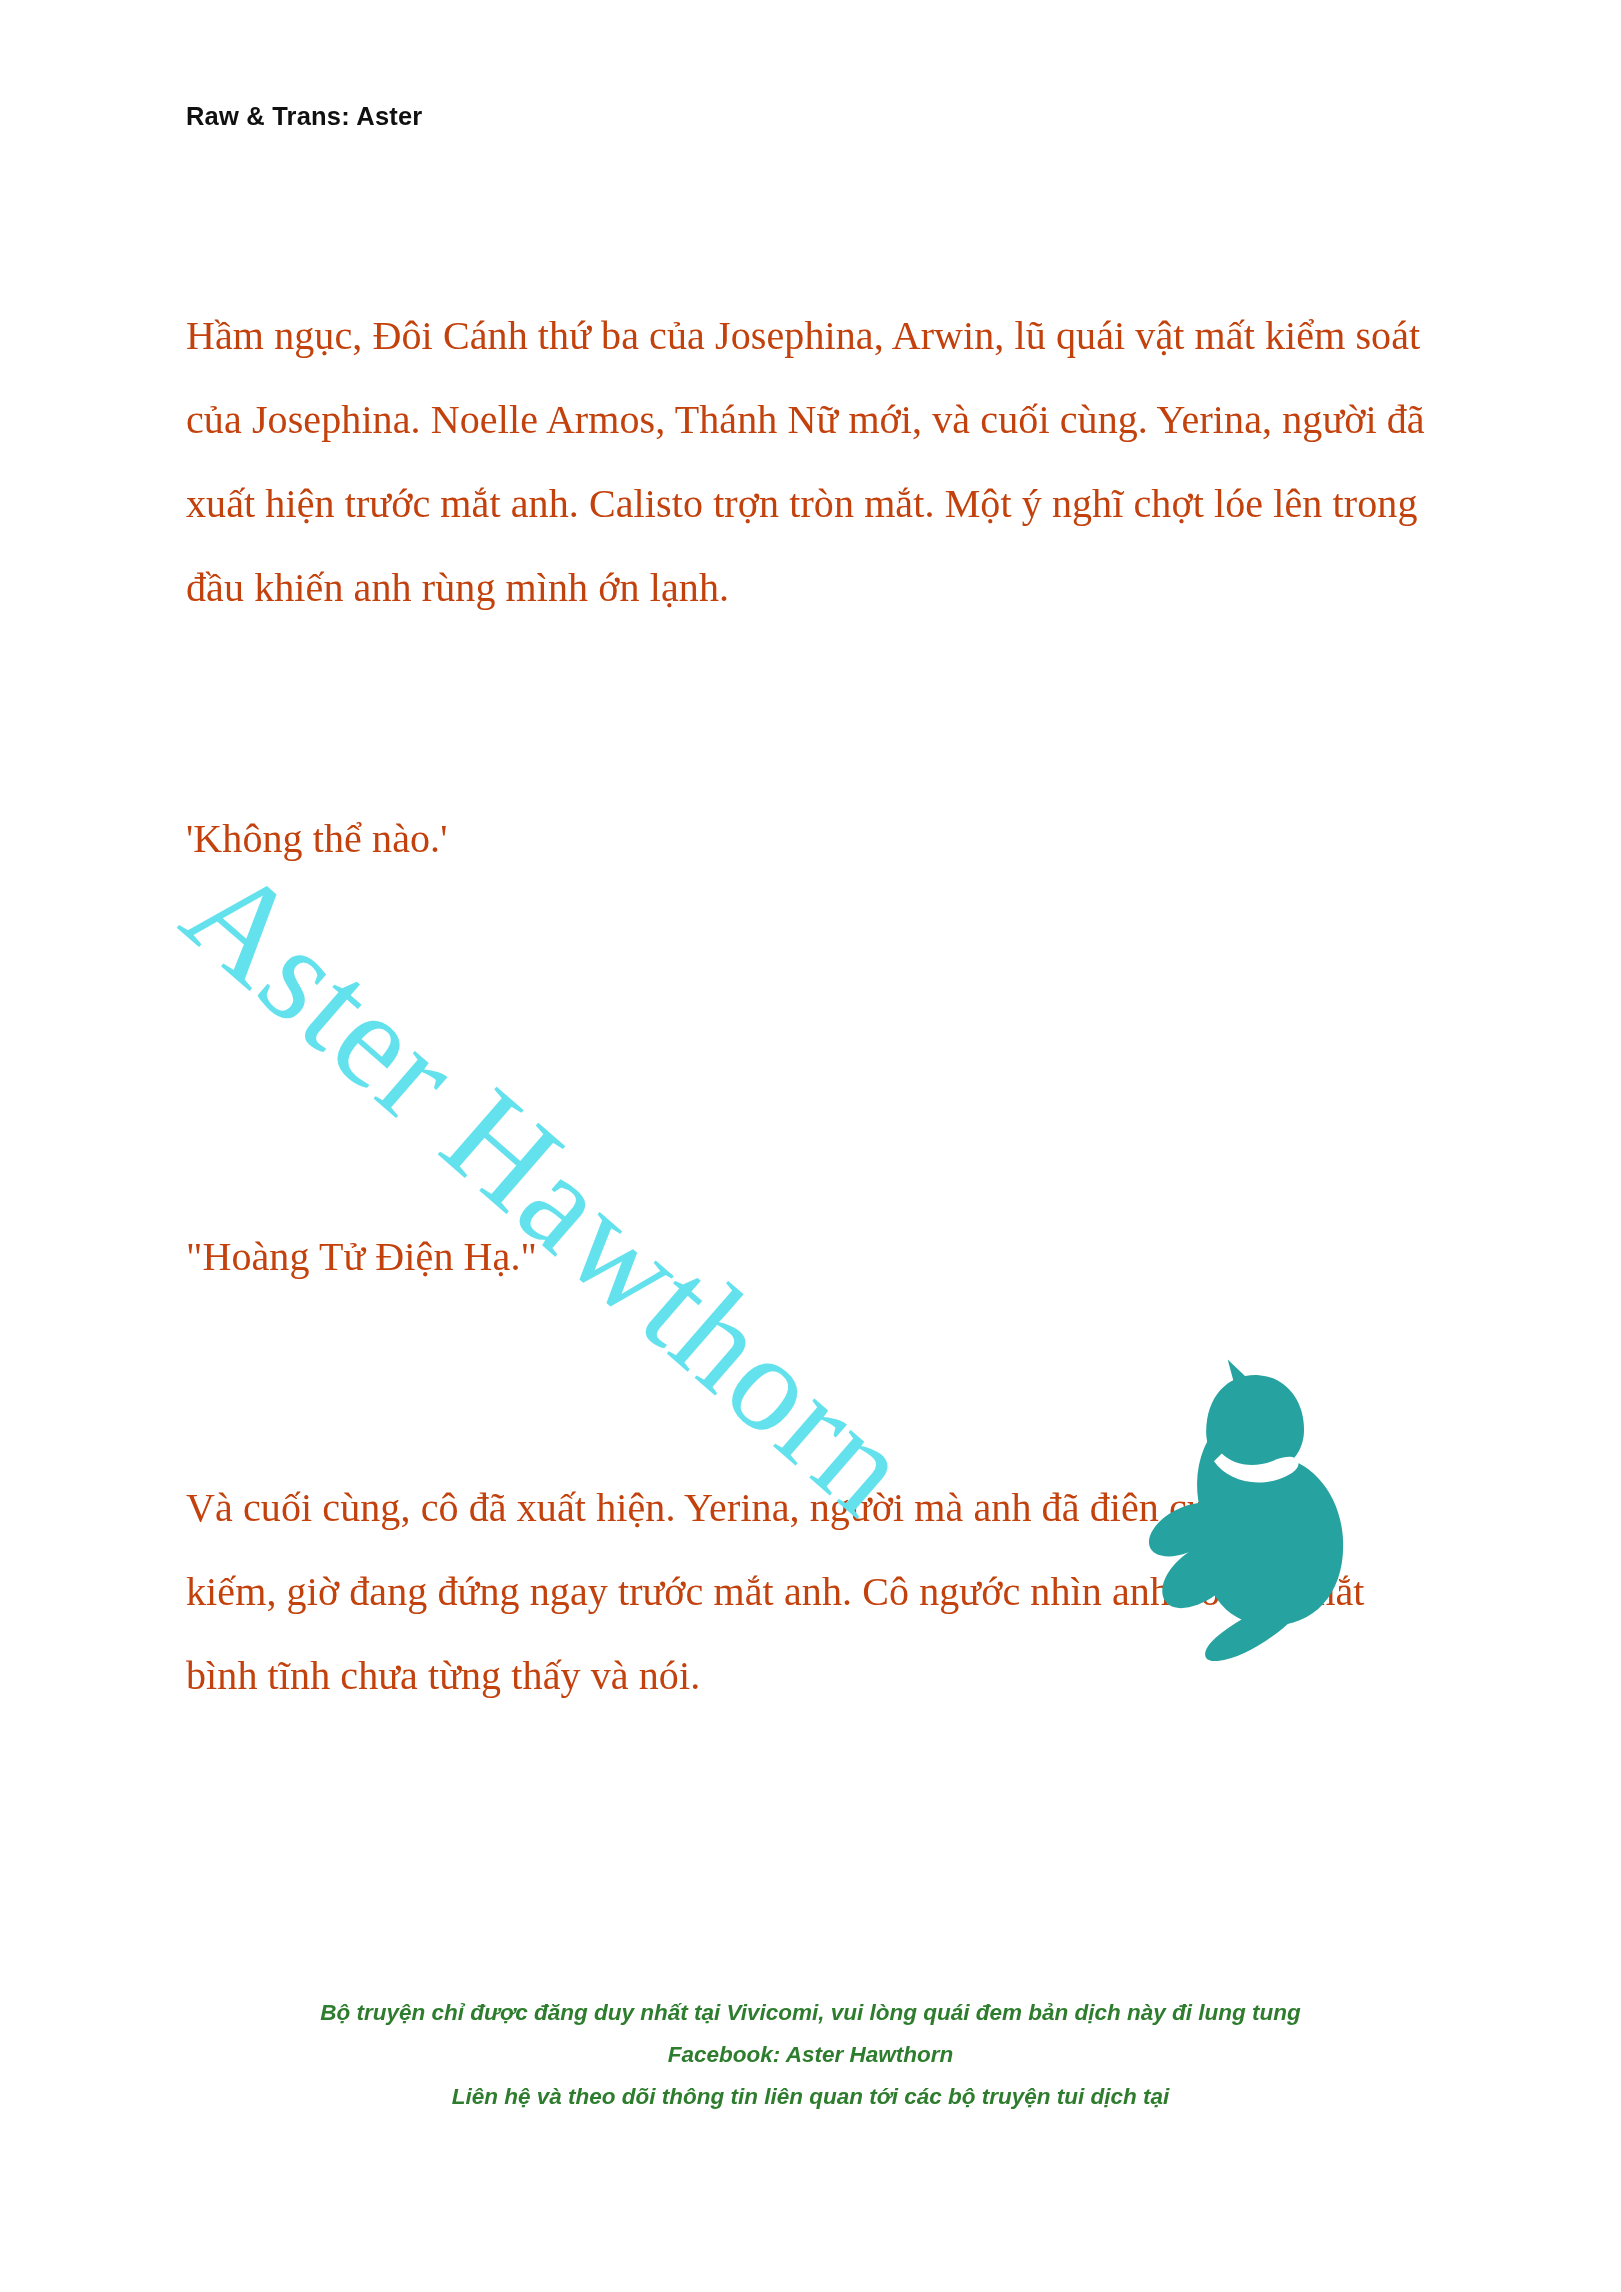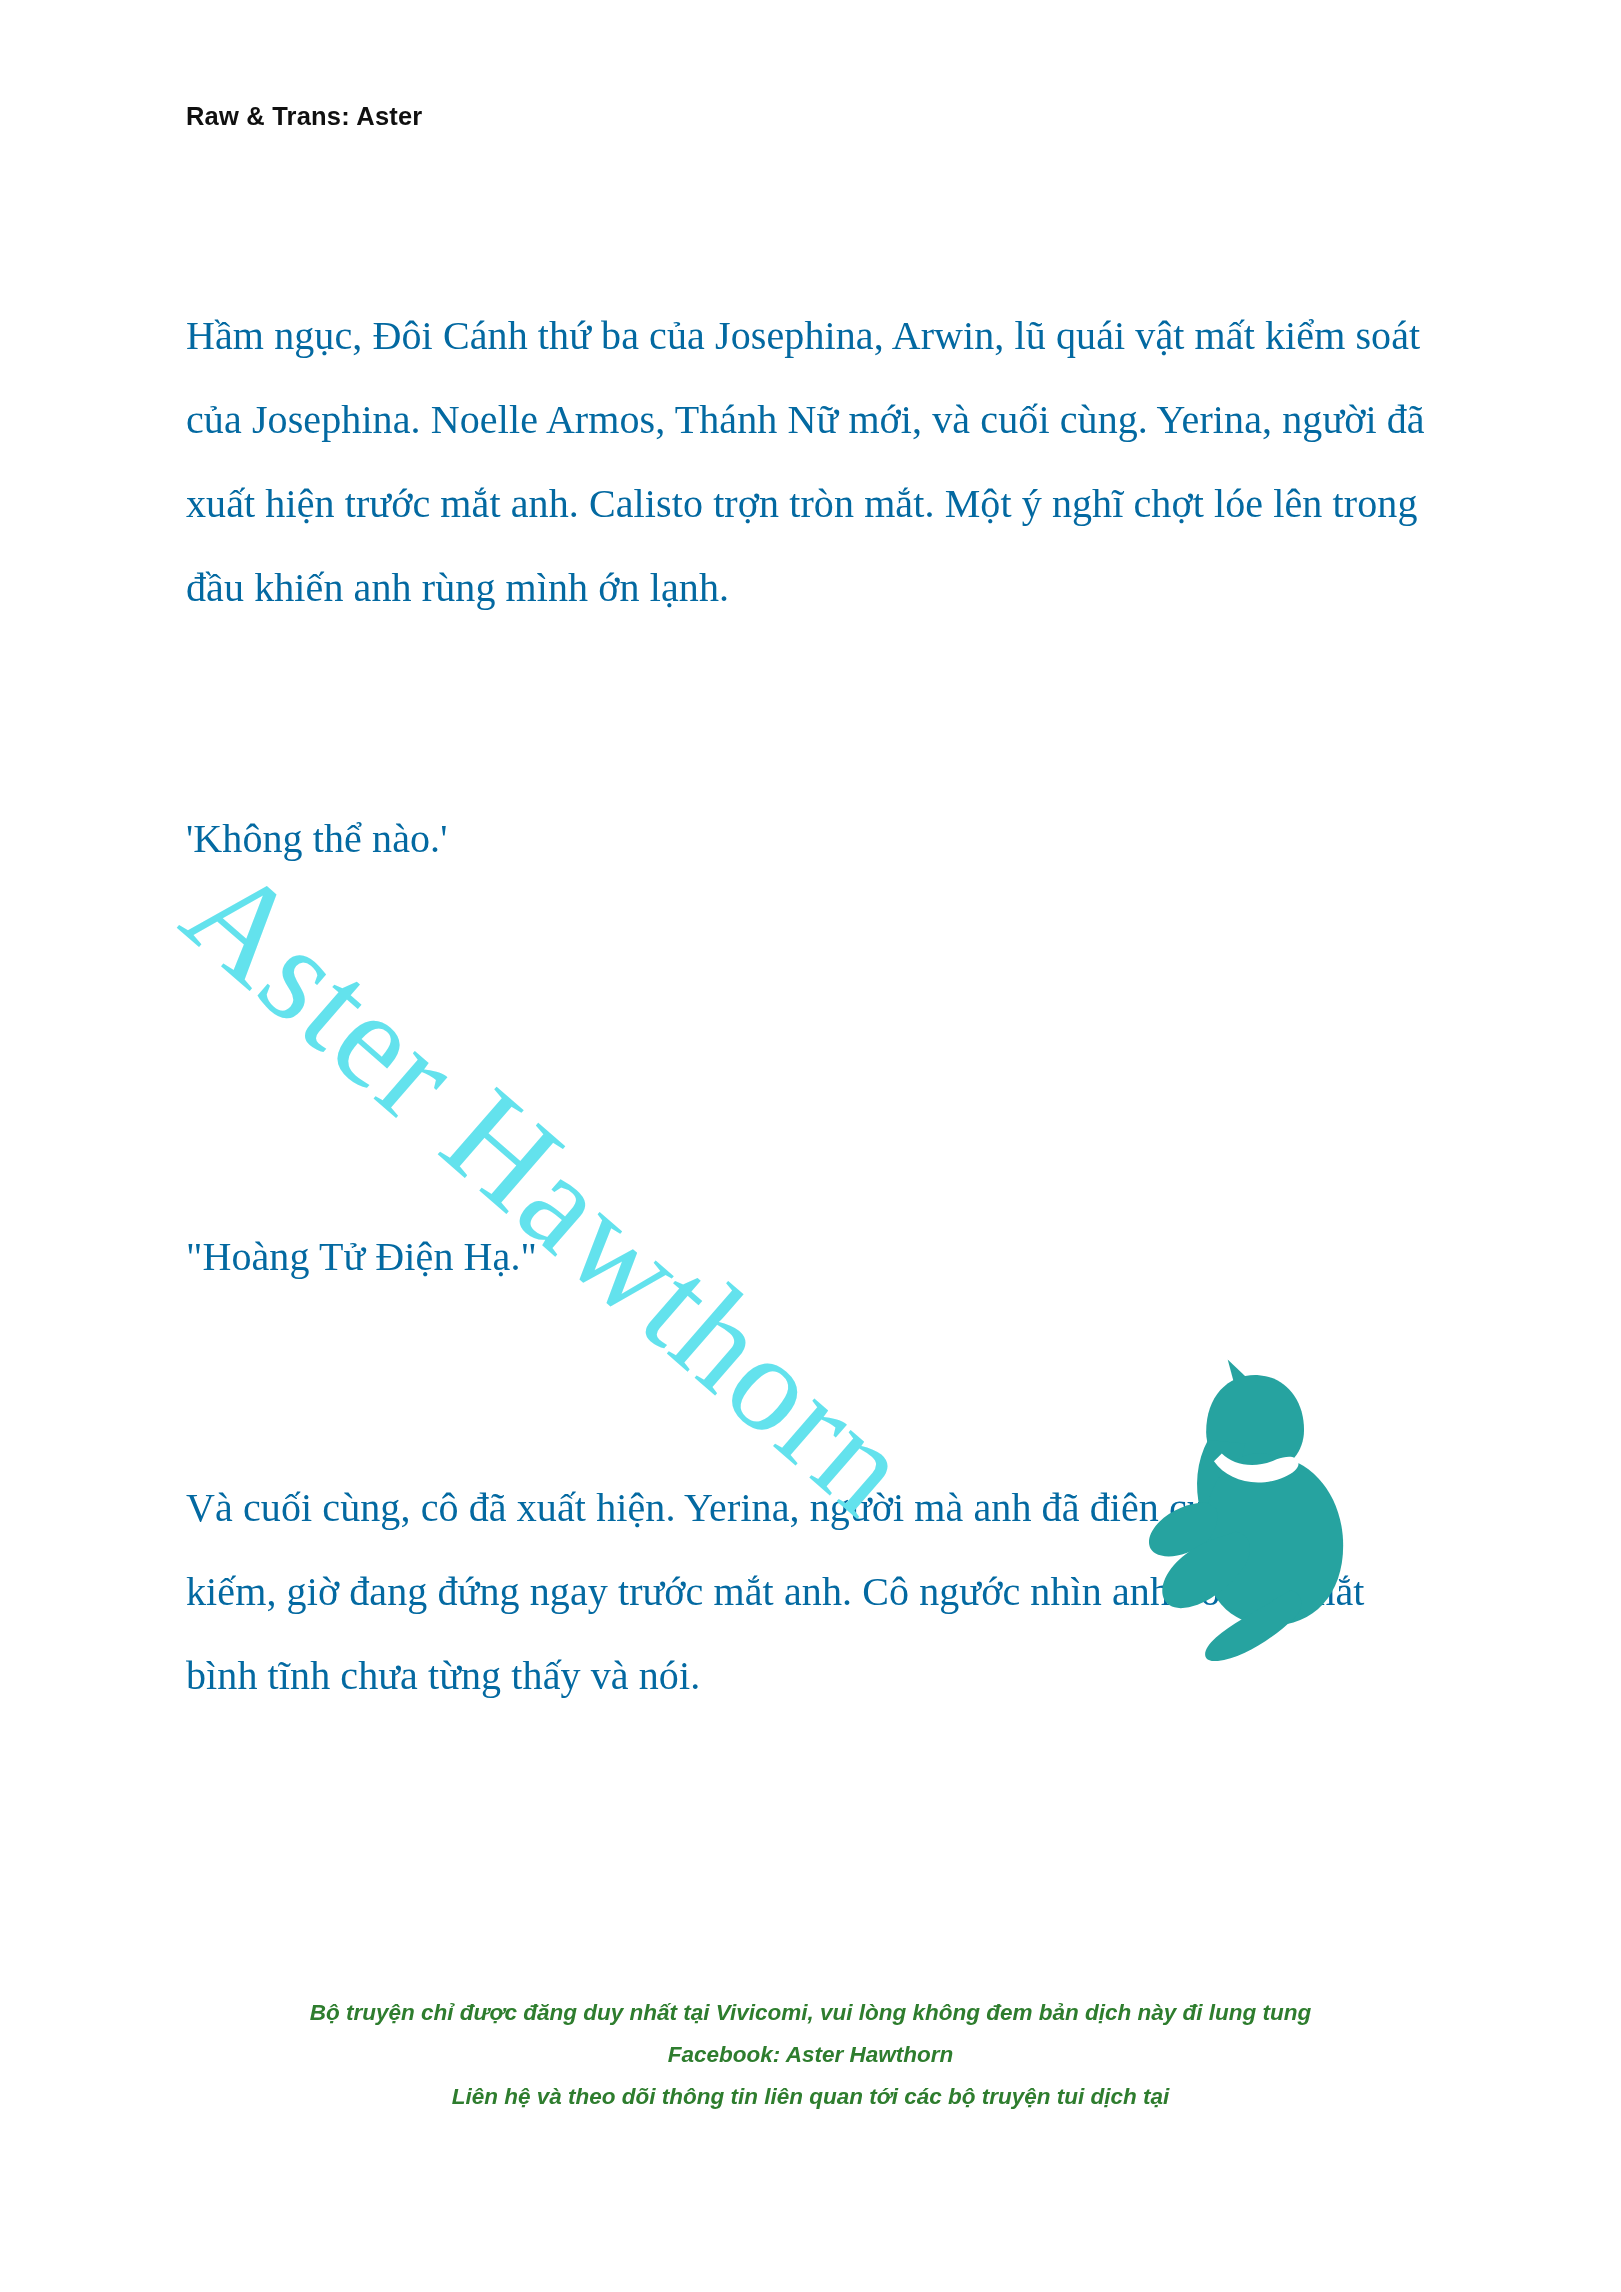--- a/index.html
+++ b/index.html
@@ -33,21 +33,21 @@
   .body-col {
     position: absolute;
     left: 186px;
     top: 294px;
     width: 1241px;
   }
   .para {
     font-family: "Liberation Serif", "DejaVu Serif", serif;
     font-size: 40px;
     line-height: 84px;
-    color: #0369a1;
+    color: #c2410c;
     margin: 0;
     white-space: pre-line;
     letter-spacing: 0.1px;
   }
   .gap-large { height: 167px; }
 
   
   .watermark {
     position: absolute;
     left: 206px;
@@ -150,20 +150,20 @@
         <path d="M168 266 C150 278 122 292 106 306 C90 320 92 332 108 330
                  C132 328 166 306 186 286 C198 274 194 260 182 258 Z"></path>
       </g>
 
       <path d="M104 126 C118 146 148 154 176 142 C186 138 192 132 190 126
                C188 120 178 120 168 124 C146 134 124 130 112 118 Z" fill="#ffffff"></path>
     </svg>
   </div>
 
   <div class="credit">
-    <span class="credit-line">Bộ truyện chỉ được đăng duy nhất tại Vivicomi, vui lòng không đem bản dịch này đi lung tung</span>
+    <span class="credit-line">Bộ truyện chỉ được đăng duy nhất tại Vivicomi, vui lòng quái đem bản dịch này đi lung tung</span>
     <span class="credit-line">Facebook: Aster Hawthorn</span>
     <span class="credit-line">Liên hệ và theo dõi thông tin liên quan tới các bộ truyện tui dịch tại</span>
   </div>
 
 
 </div>
 
 
 </body></html>

